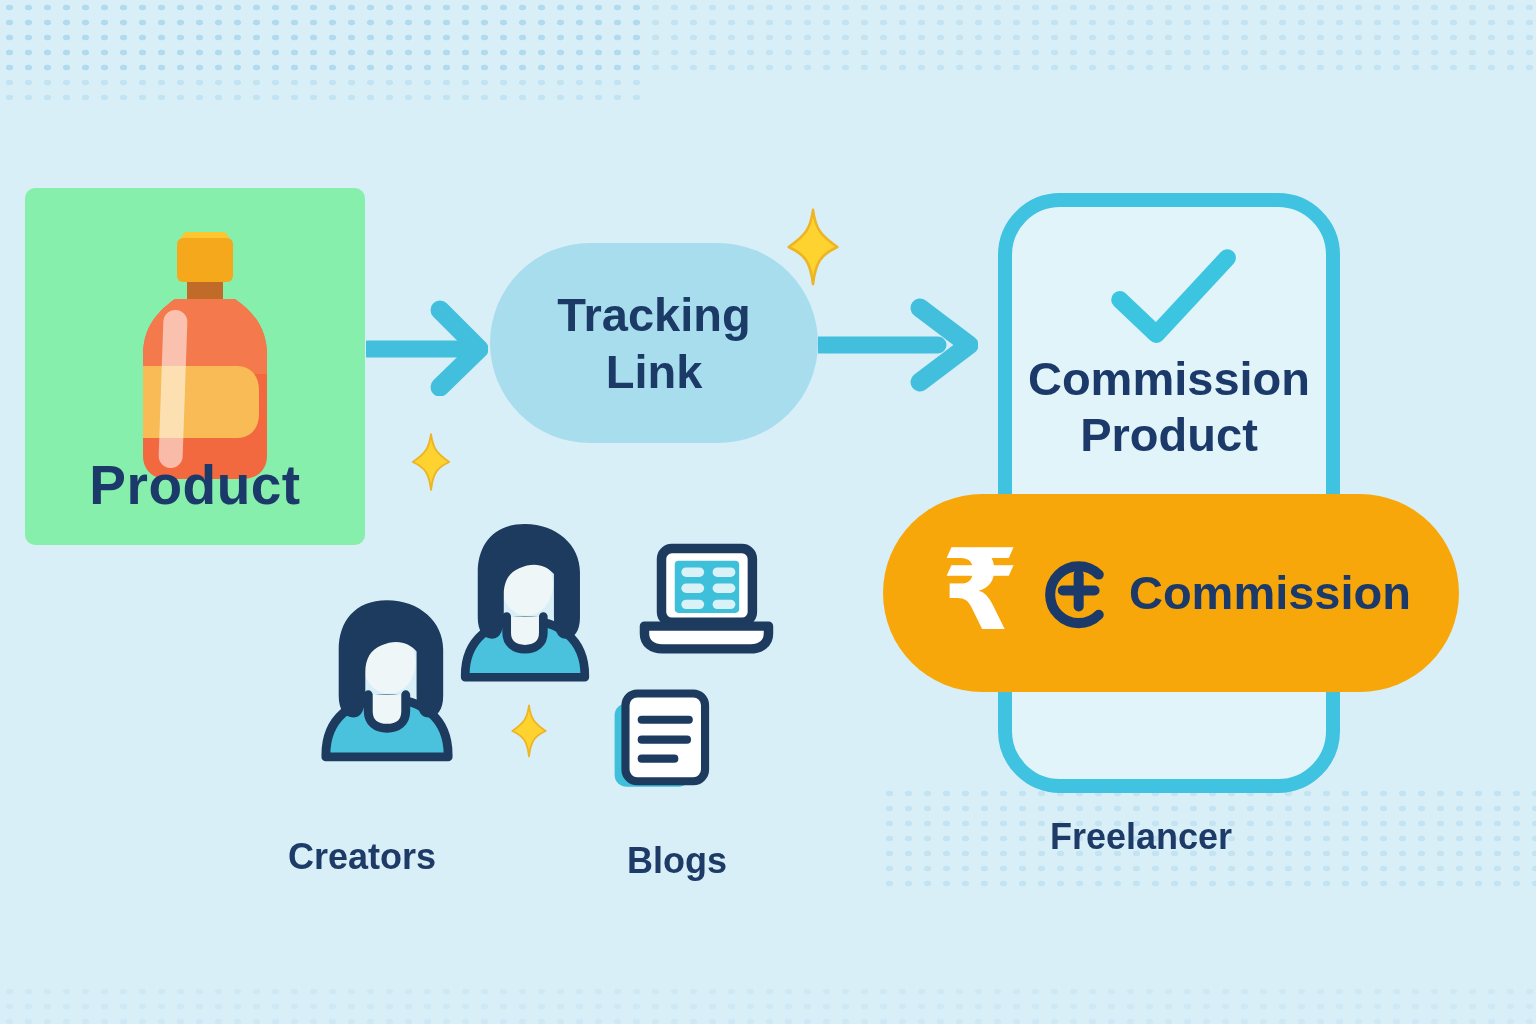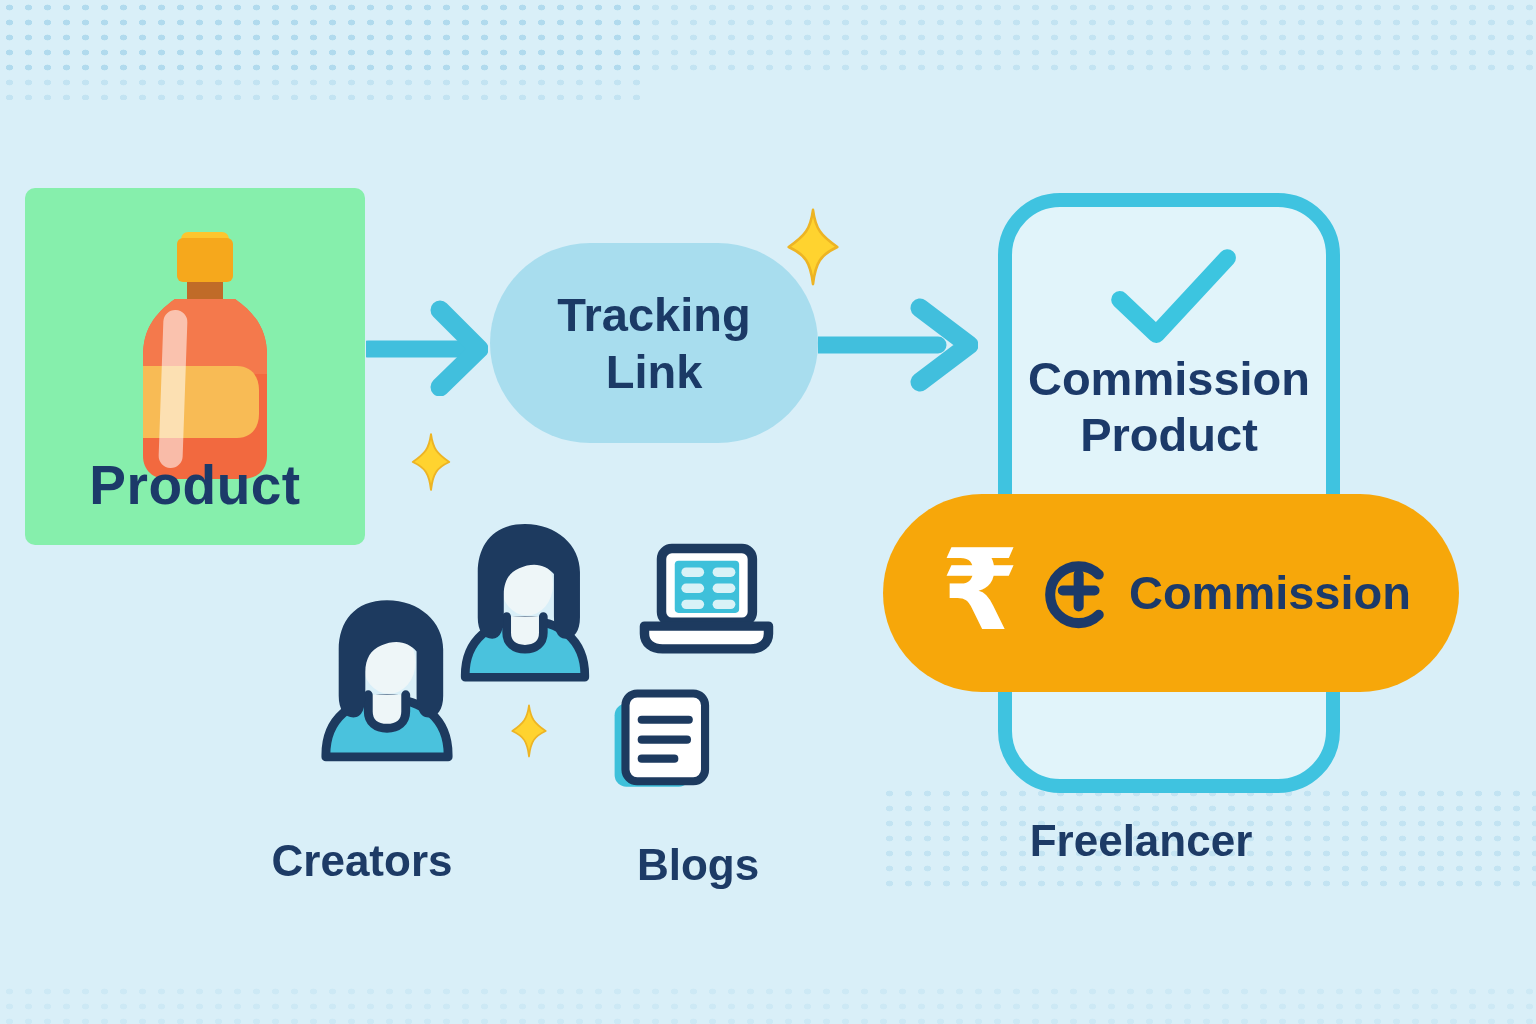--- a/index.html
+++ b/index.html
@@ -78,23 +78,23 @@
   .commission-text .line{font-size:47px;font-weight:700;line-height:1.13;color:#1c3a69;}
 
   
   .person{position:absolute;z-index:1;}
   .person-1{left:318px;top:597px;}
   .person-2{left:457px;top:521px;}
   .laptop{position:absolute;left:635px;top:542px;z-index:1;}
   .document{position:absolute;left:609px;top:689px;z-index:1;}
 
   
-  .caption{position:absolute;text-align:center;font-size:44px;font-weight:700;color:#1d3b66;z-index:1;}
+  .caption{position:absolute;text-align:center;font-size:36px;font-weight:700;color:#1d3b66;z-index:1;}
   .caption-creators{left:202px;top:836px;width:320px;}
-  .caption-blogs{left:578px;top:840px;width:240px;}
+  .caption-blogs{left:557px;top:840px;width:240px;}
   .caption-freelancer{left:991px;top:816px;width:300px;}
 </style>
 </head>
 <body>
 
 <div class="canvas">
 
   <div class="dots dots-1"></div>
   <div class="dots dots-2"></div>
   <div class="dots dots-3"></div>

